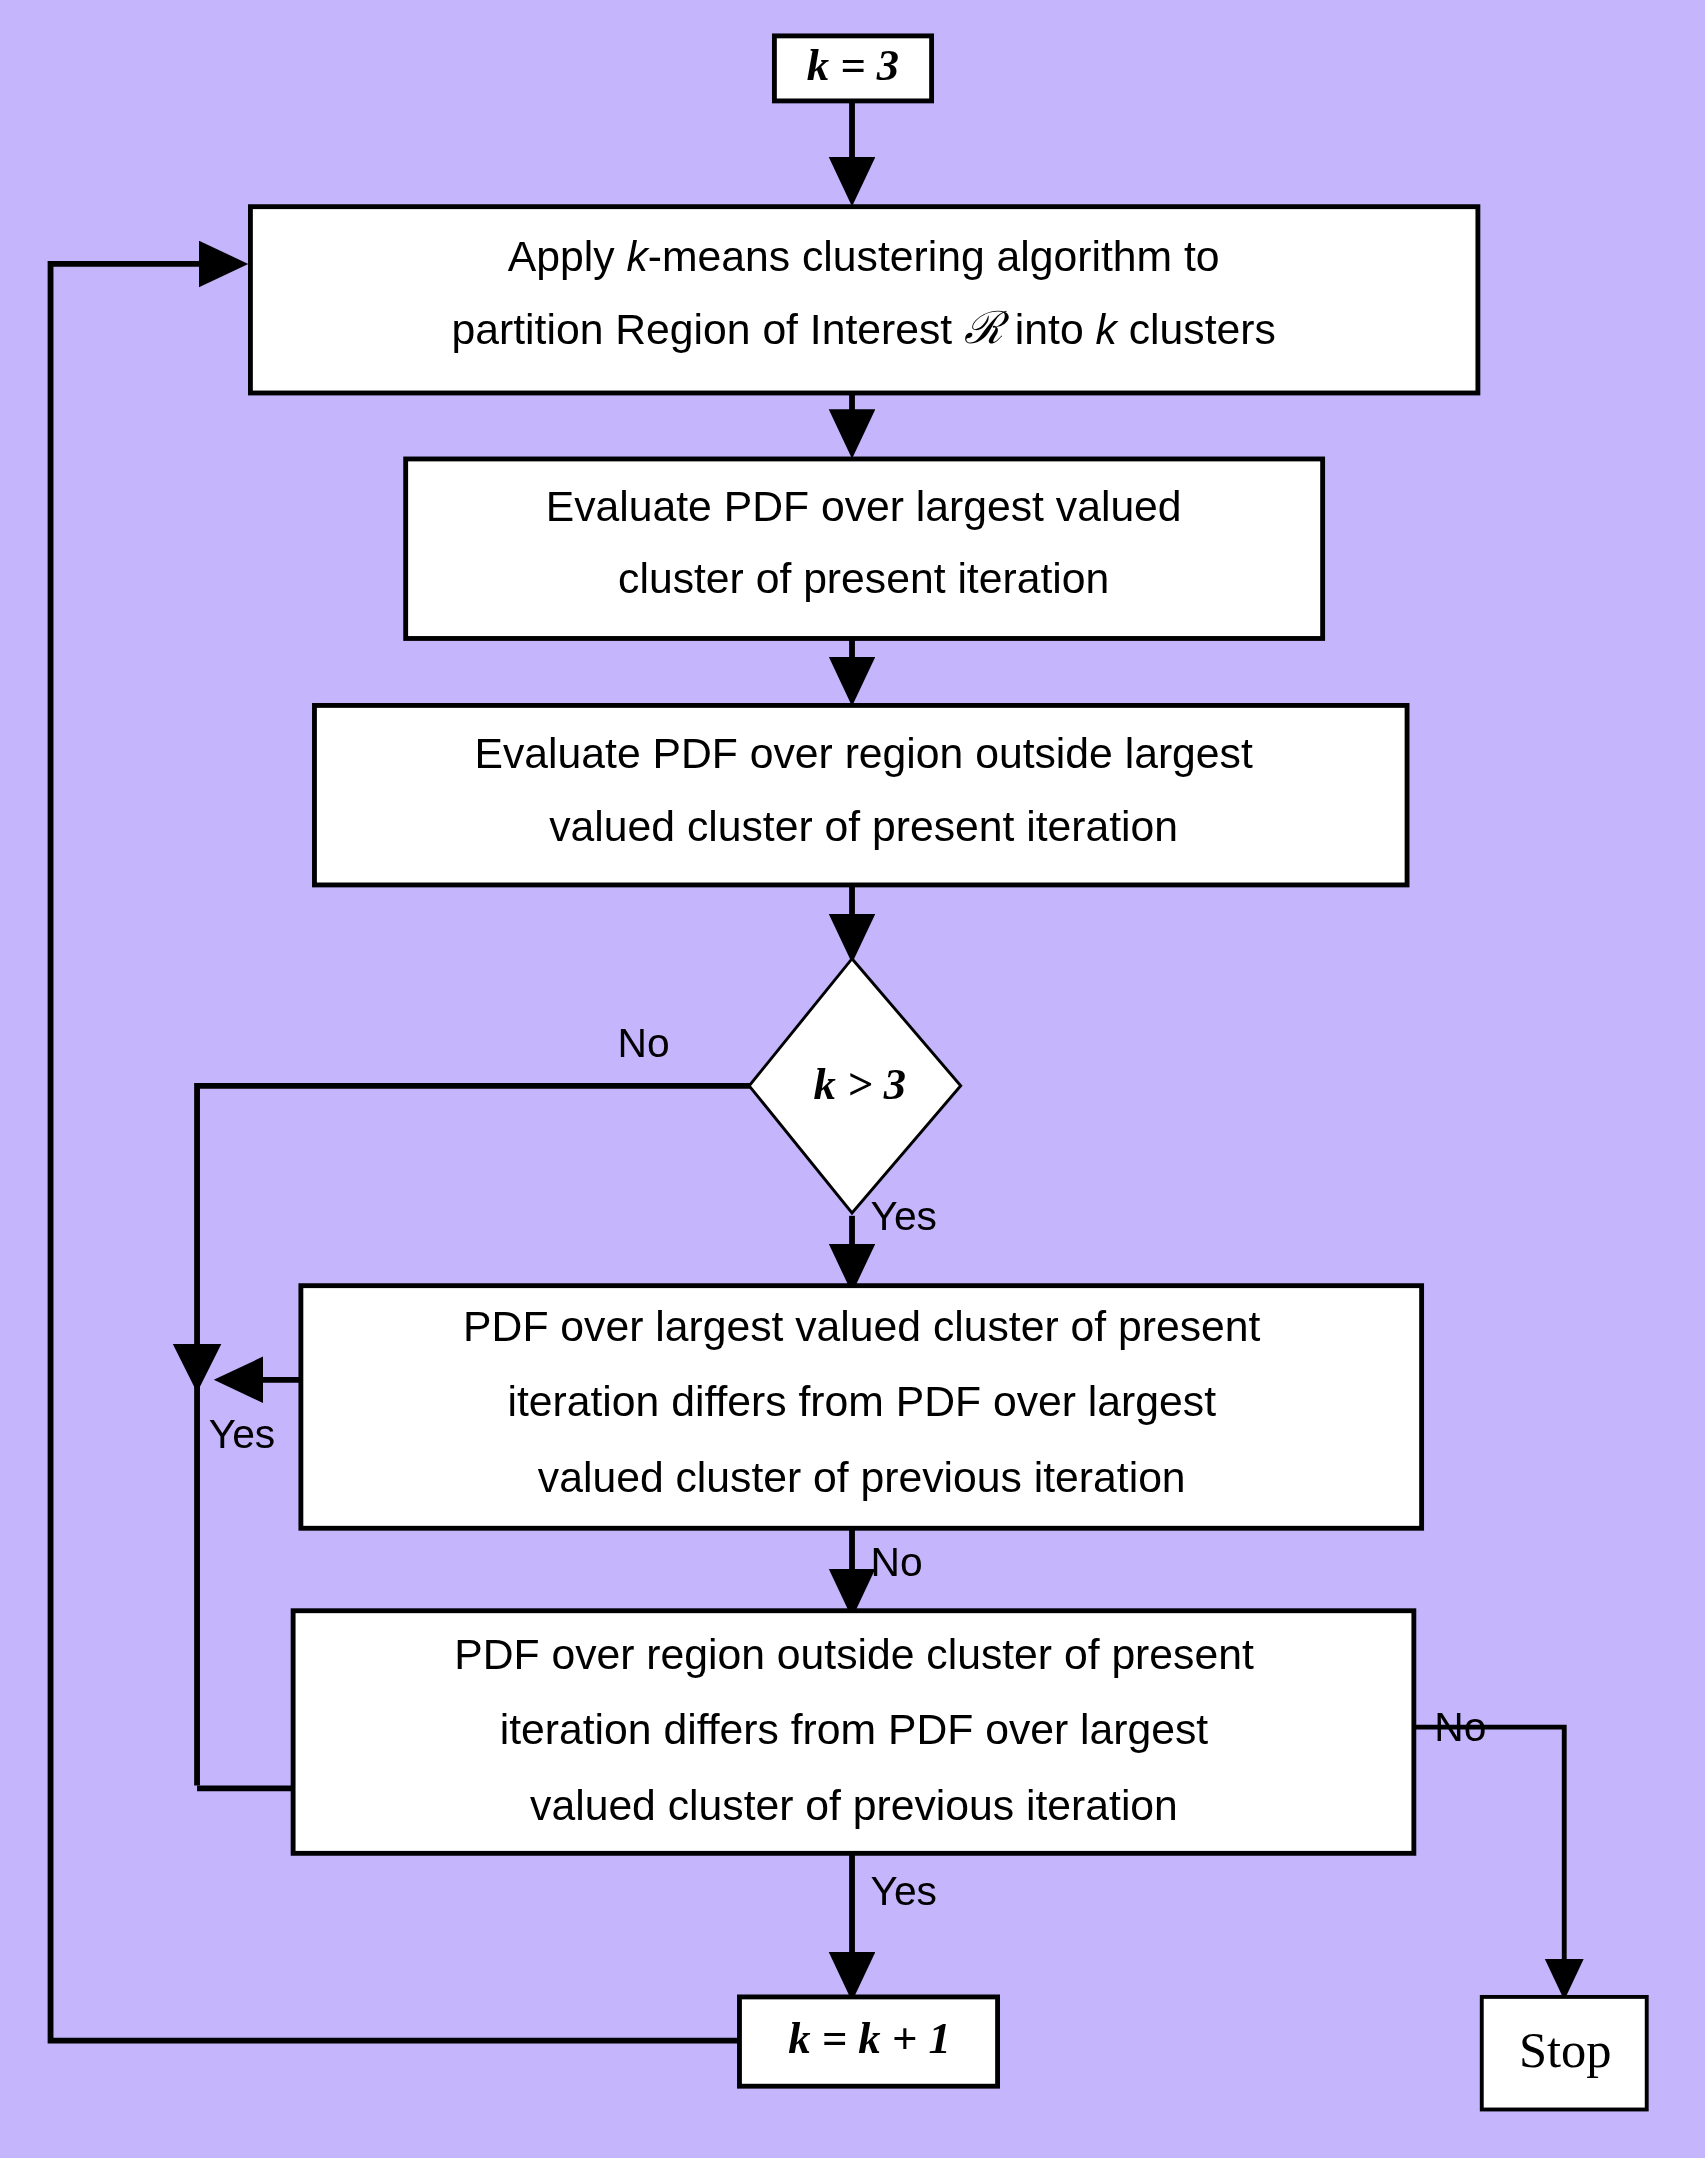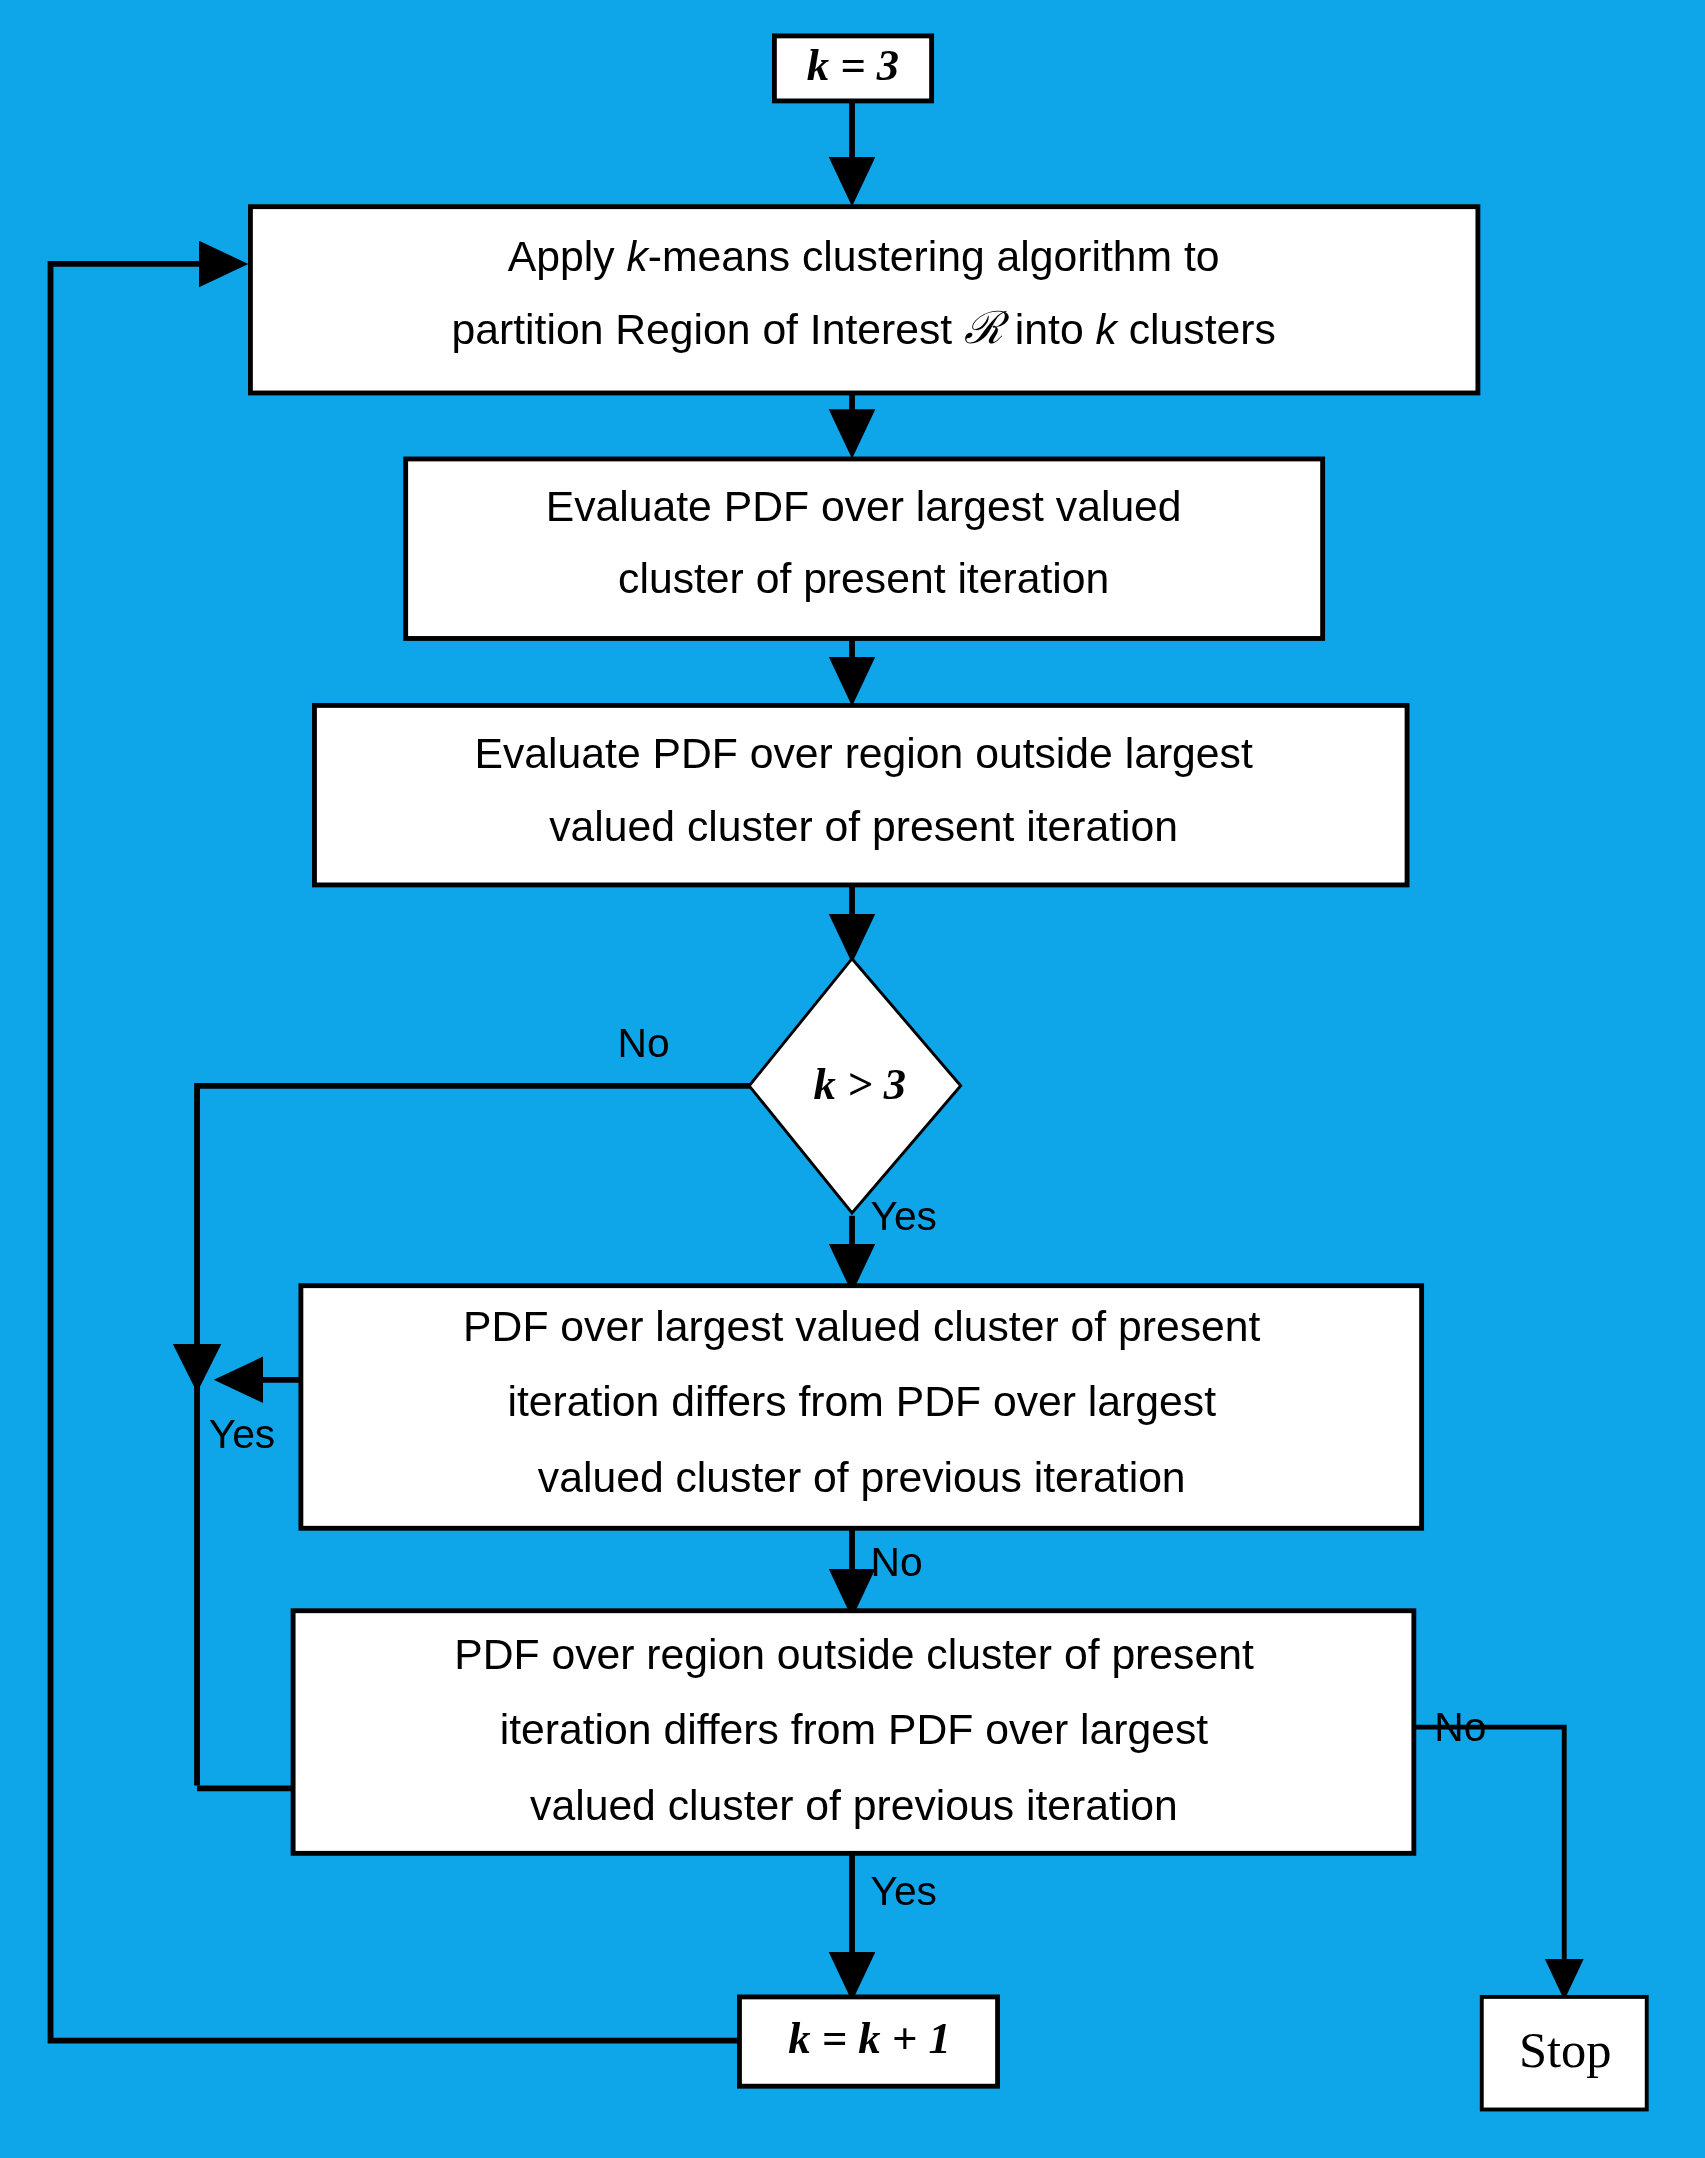--- a/index.html
+++ b/index.html
@@ -4,21 +4,21 @@
 <style>
   html,body{margin:0;padding:0;background:#ffffff;}
   body{
     font-family:"Liberation Sans", sans-serif;
     -webkit-font-smoothing:antialiased;
   }
   #stage{
     position:relative;
     width:1706px;
     height:2158px;
-    background:#0ea5e9;
+    background:#c4b5fd;
     overflow:hidden;
   }
   svg#flow{
     position:absolute;
     left:0; top:0;
     width:1706px;
     height:2158px;
   }
   .nodebox{
     fill:#ffffff;

